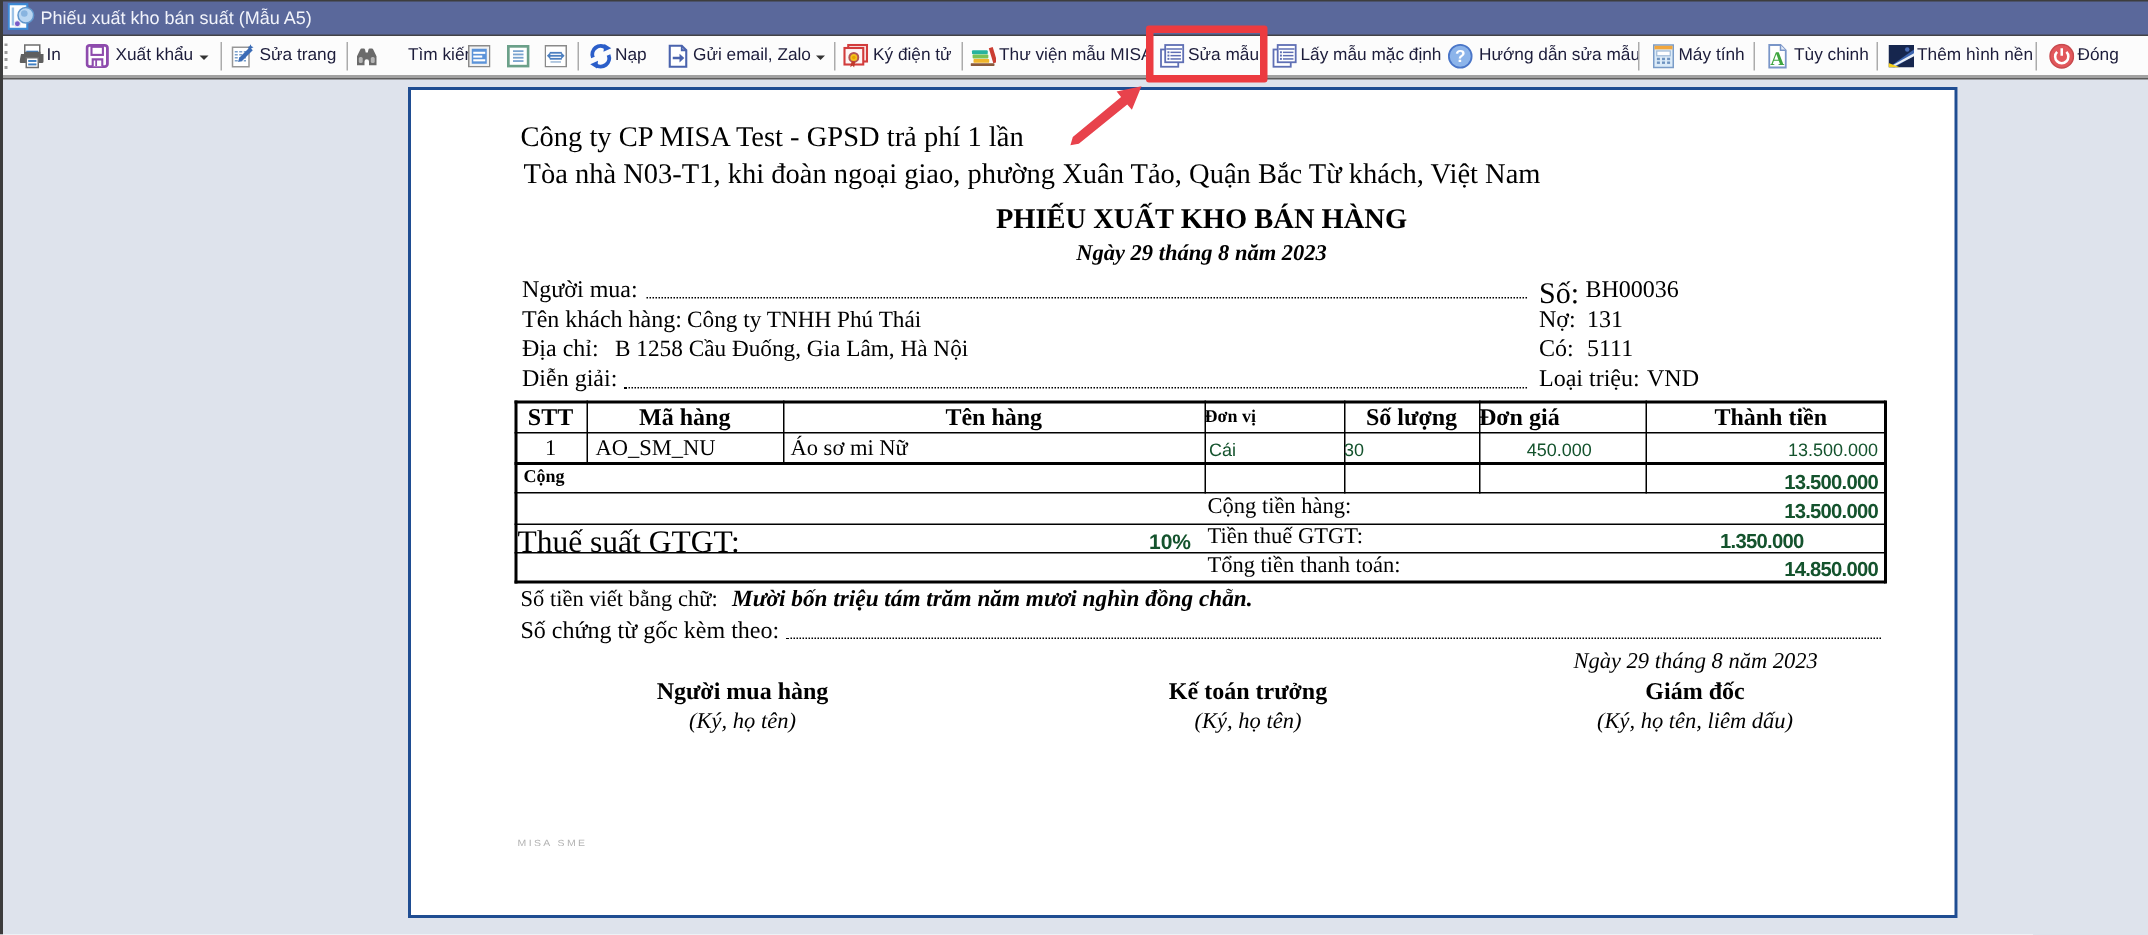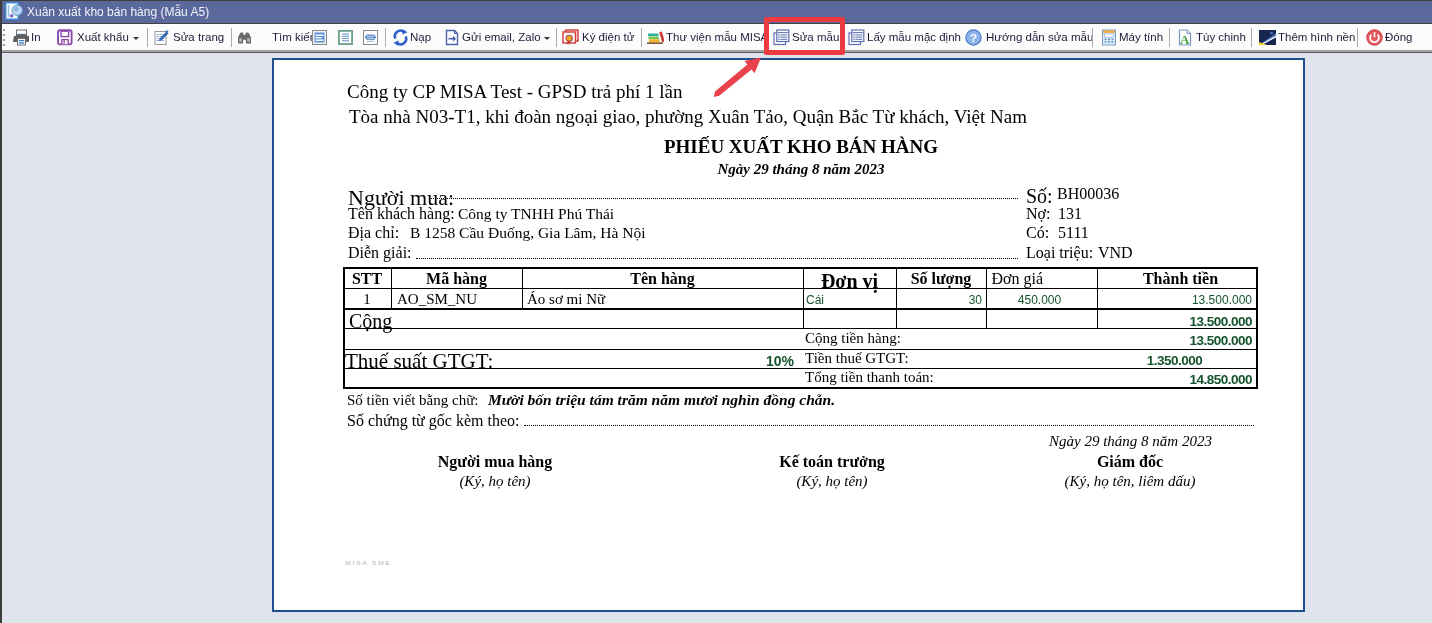--- a/index.html
+++ b/index.html
@@ -29,21 +29,21 @@
 <body>
 <div id="page"></div>
 <div id="titlebar"></div>
 <svg class="abs" style="left:5px;top:2px" width="19" height="19" viewBox="0 0 19 19">
  <rect x="0.8" y="0.8" width="12.4" height="16.4" fill="#fdfeff" stroke="#3c8ad6" stroke-width="1.4"></rect>
  <rect x="2.8" y="3" width="1.6" height="12" fill="#9ec4e8"></rect>
  <circle cx="12.2" cy="8.2" r="5.2" fill="#b9d6f2" stroke="#6096cc" stroke-width="1"></circle>
  <circle cx="11.2" cy="7" r="2.2" fill="#88b4e0"></circle>
  <circle cx="6.6" cy="13.8" r="2" fill="#7a5bc8" stroke="#e8eaf4" stroke-width=".7"></circle>
 </svg>
-<div id="titletxt">Xuân xuất kho bán hàng (Mẫu A5)</div>
+<div id="titletxt">Phiếu xuất kho bán suất (Mẫu A5)</div>
 <div id="toolbar">
 <div id="grip"></div>
 
 <svg class="ico" style="left:13px" width="17" height="17" viewBox="0 0 17 17">
  <rect x="3.5" y="1" width="10" height="5.5" fill="#fff" stroke="#6e6e6e"></rect>
  <rect x="4.5" y="4.8" width="8" height="1.2" fill="#3f7fc4"></rect>
  <path d="M1 7 h2 v-1.5 h11 V7 h2 v5 a1 1 0 0 1 -1 1 h-14 a1 1 0 0 1 -1-1 z" fill="#5f5f5f"></path>
  <rect x="4.5" y="9.5" width="8" height="6.5" fill="#fff" stroke="#6e6e6e"></rect>
  <rect x="5.8" y="11" width="5.5" height="1.3" fill="#3f7fc4"></rect>
  <rect x="5.8" y="13.3" width="5.5" height="1.3" fill="#3f7fc4"></rect>
@@ -229,21 +229,21 @@
 <div class="lbl" style="left:1385px">Đóng</div>
 </div>
 <div id="tbborder"></div>
 <div id="leftedge"></div>
 
 <div class="ser" style="left:347px;top:81px;font-size:19px">Công ty CP MISA Test - GPSD trả phí 1 lần</div>
 <div class="ser" style="left:349px;top:106px;font-size:19px">Tòa nhà N03-T1, khi đoàn ngoại giao, phường Xuân Tảo, Quận Bắc Từ khách, Việt Nam</div>
 <div class="ser" style="left:347px;top:136px;width:908px;text-align:center;font-size:19px;font-weight:bold">PHIẾU XUẤT KHO BÁN HÀNG</div>
 <div class="ser" style="left:347px;top:161px;width:908px;text-align:center;font-size:15px;font-weight:bold;font-style:italic">Ngày 29 tháng 8 năm 2023</div>
 
-<div class="ser" style="left:348px;top:185px;font-size:22px">Người mua:</div>
+<div class="ser" style="left:348px;top:185px;font-size:16px">Người mua:</div>
 <div class="dot" style="left:431px;top:158px;width:587px;height:41px"></div>
 <div class="ser" style="left:348px;top:204.5px;font-size:16px">Tên khách hàng:</div>
 <div class="ser" style="left:458px;top:204.5px;font-size:15.5px">Công ty TNHH Phú Thái</div>
 <div class="ser" style="left:348px;top:224px;font-size:16px">Địa chỉ:</div>
 <div class="ser" style="left:410px;top:224px;font-size:15.5px">B 1258 Cầu Đuống, Gia Lâm, Hà Nội</div>
 <div class="ser" style="left:348px;top:244px;font-size:16px">Diễn giải:</div>
 <div class="dot" style="left:416px;top:218px;width:602px;height:41px"></div>
 <div class="ser" style="left:1026px;top:185px;font-size:20px">Số:</div>
 <div class="ser" style="left:1057px;top:185px;font-size:16px">BH00036</div>
 <div class="ser" style="left:1026px;top:204.5px;font-size:16px">Nợ:</div>
@@ -265,34 +265,34 @@
 <div class="vl" style="left:391px;top:267px;height:42px"></div>
 <div class="vl" style="left:522px;top:267px;height:42px"></div>
 <div class="vl" style="left:803px;top:267px;height:62px"></div>
 <div class="vl" style="left:896px;top:267px;height:62px"></div>
 <div class="vl" style="left:986px;top:267px;height:62px"></div>
 <div class="vl" style="left:1097px;top:267px;height:62px"></div>
 
 <div class="ser" style="left:343px;top:270px;width:48px;text-align:center;font-size:16px;font-weight:bold">STT</div>
 <div class="ser" style="left:391px;top:270px;width:131px;text-align:center;font-size:16px;font-weight:bold">Mã hàng</div>
 <div class="ser" style="left:522px;top:270px;width:281px;text-align:center;font-size:16px;font-weight:bold">Tên hàng</div>
-<div class="ser" style="left:803px;top:270px;width:93px;text-align:center;font-size:20px;font-weight:bold">Đơn vị</div>
+<div class="ser" style="left:803px;top:270px;width:93px;text-align:left;font-size:12px;font-weight:bold">Đơn vị</div>
 <div class="ser" style="left:896px;top:270px;width:90px;text-align:center;font-size:16px;font-weight:bold">Số lượng</div>
-<div class="ser" style="left:932px;top:270px;width:111px;text-align:right;font-size:16px;font-weight:normal">Đơn giá</div>
+<div class="ser" style="left:986px;top:270px;width:111px;text-align:left;font-size:16px;font-weight:bold">Đơn giá</div>
 <div class="ser" style="left:1097px;top:270px;width:167px;text-align:center;font-size:16px;font-weight:bold">Thành tiền</div>
 
 <div class="ser" style="left:343px;top:290.5px;width:48px;text-align:center;font-size:15px">1</div>
 <div class="ser" style="left:397px;top:291px;font-size:15px">AO_SM_NU</div>
 <div class="ser" style="left:527px;top:291px;font-size:15px">Áo sơ mi Nữ</div>
 <div class="sans" style="left:806px;top:293px;font-size:12px">Cái</div>
-<div class="sans" style="left:896px;top:293px;width:86px;text-align:right;font-size:12px">30</div>
+<div class="sans" style="left:896px;top:293px;width:86px;text-align:left;font-size:12px">30</div>
 <div class="sans" style="left:986px;top:293px;width:107px;text-align:center;font-size:12px">450.000</div>
 <div class="sans" style="left:1097px;top:293px;width:155px;text-align:right;font-size:12px">13.500.000</div>
 
-<div class="ser" style="left:349px;top:310px;font-size:20px;font-weight:normal">Cộng</div>
+<div class="ser" style="left:349px;top:310px;font-size:12px;font-weight:bold">Cộng</div>
 <div class="sans" style="left:1097px;top:314px;width:155px;text-align:right;font-size:13.5px;font-weight:bold;letter-spacing:-0.5px">13.500.000</div>
 
 <div class="ser" style="left:805px;top:330px;font-size:15px">Cộng tiền hàng:</div>
 <div class="sans" style="left:1097px;top:333px;width:155px;text-align:right;font-size:13.5px;font-weight:bold;letter-spacing:-0.5px">13.500.000</div>
 <div class="ser" style="left:345px;top:348.5px;font-size:21px">Thuế suất GTGT:</div>
 <div class="sans" style="left:700px;top:353px;width:94px;text-align:right;font-size:14px;font-weight:bold">10%</div>
 <div class="ser" style="left:805px;top:350px;font-size:15px">Tiền thuế GTGT:</div>
 <div class="sans" style="left:1097px;top:353px;width:155px;text-align:center;font-size:13.5px;font-weight:bold;letter-spacing:-0.5px">1.350.000</div>
 <div class="ser" style="left:805px;top:369px;font-size:15px">Tổng tiền thanh toán:</div>
 <div class="sans" style="left:1097px;top:372px;width:155px;text-align:right;font-size:13.5px;font-weight:bold;letter-spacing:-0.5px">14.850.000</div>

